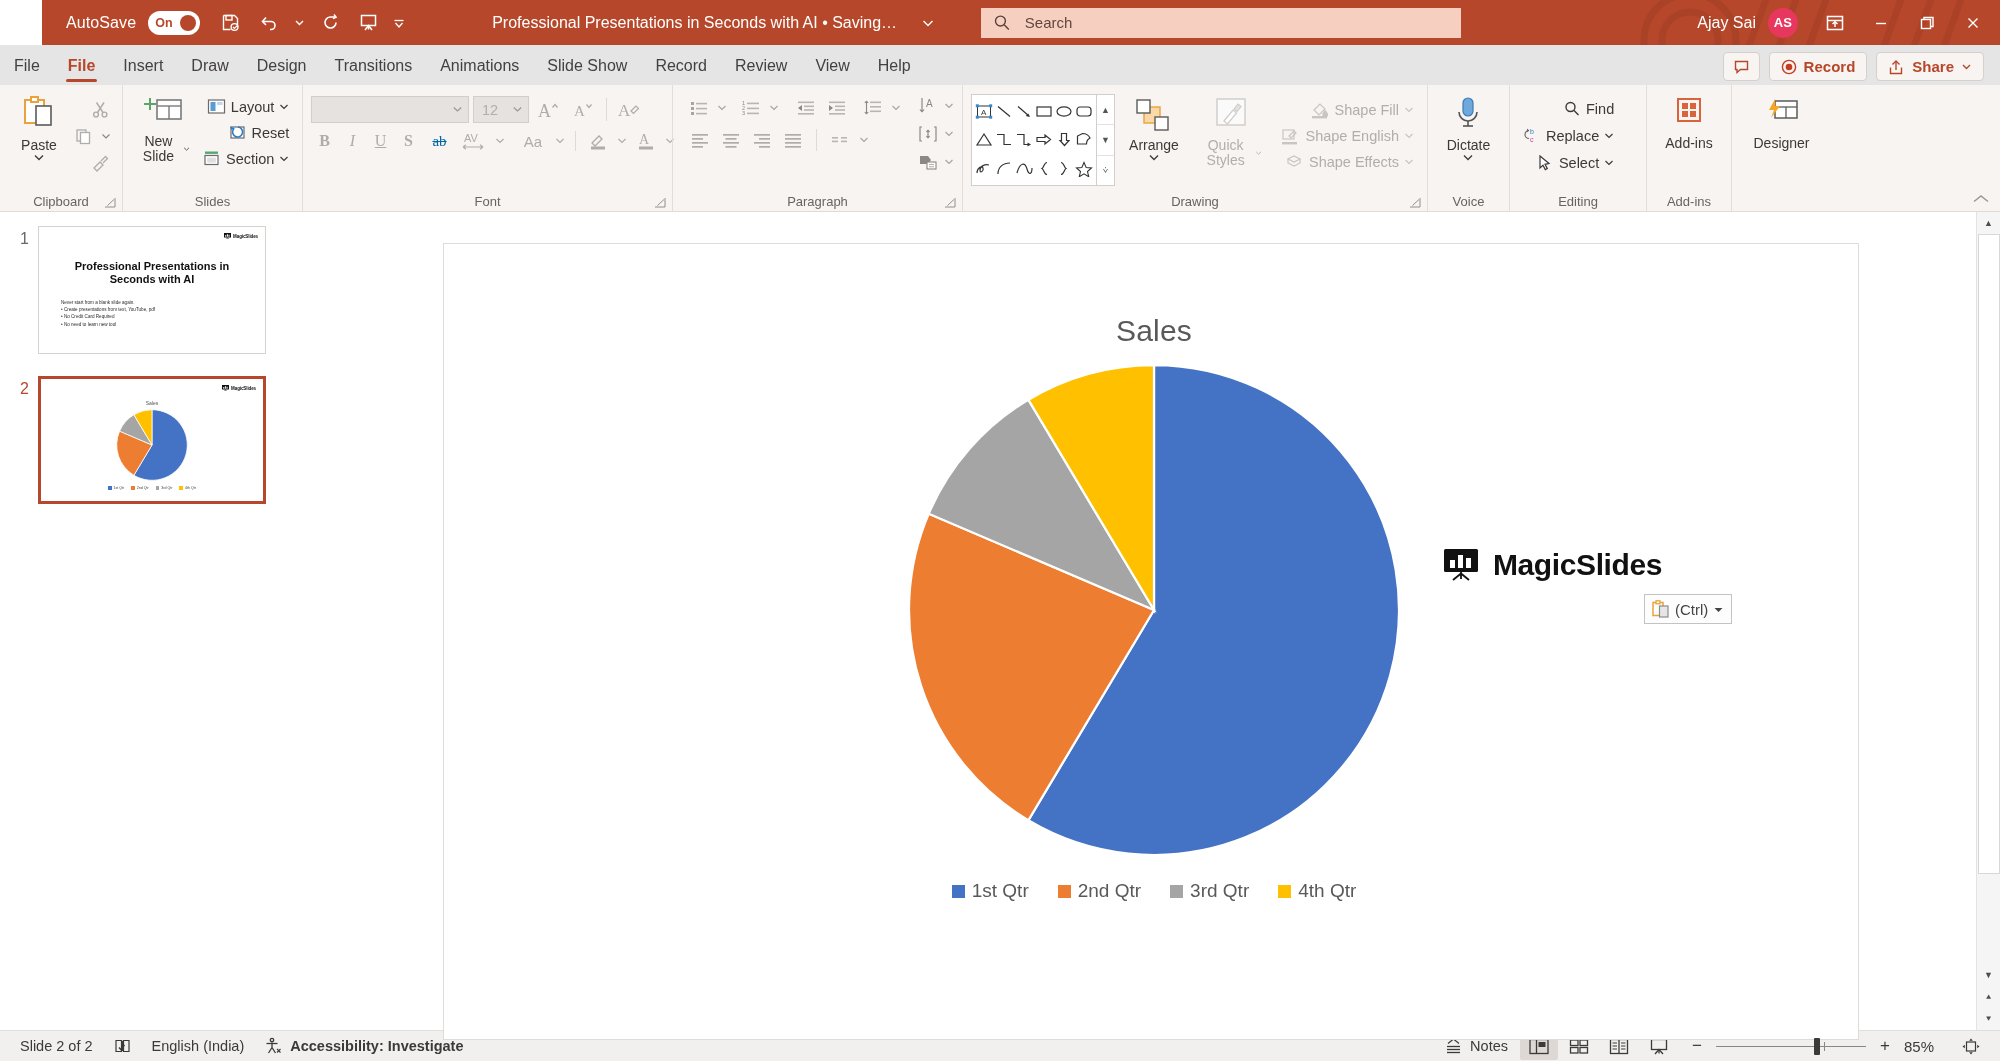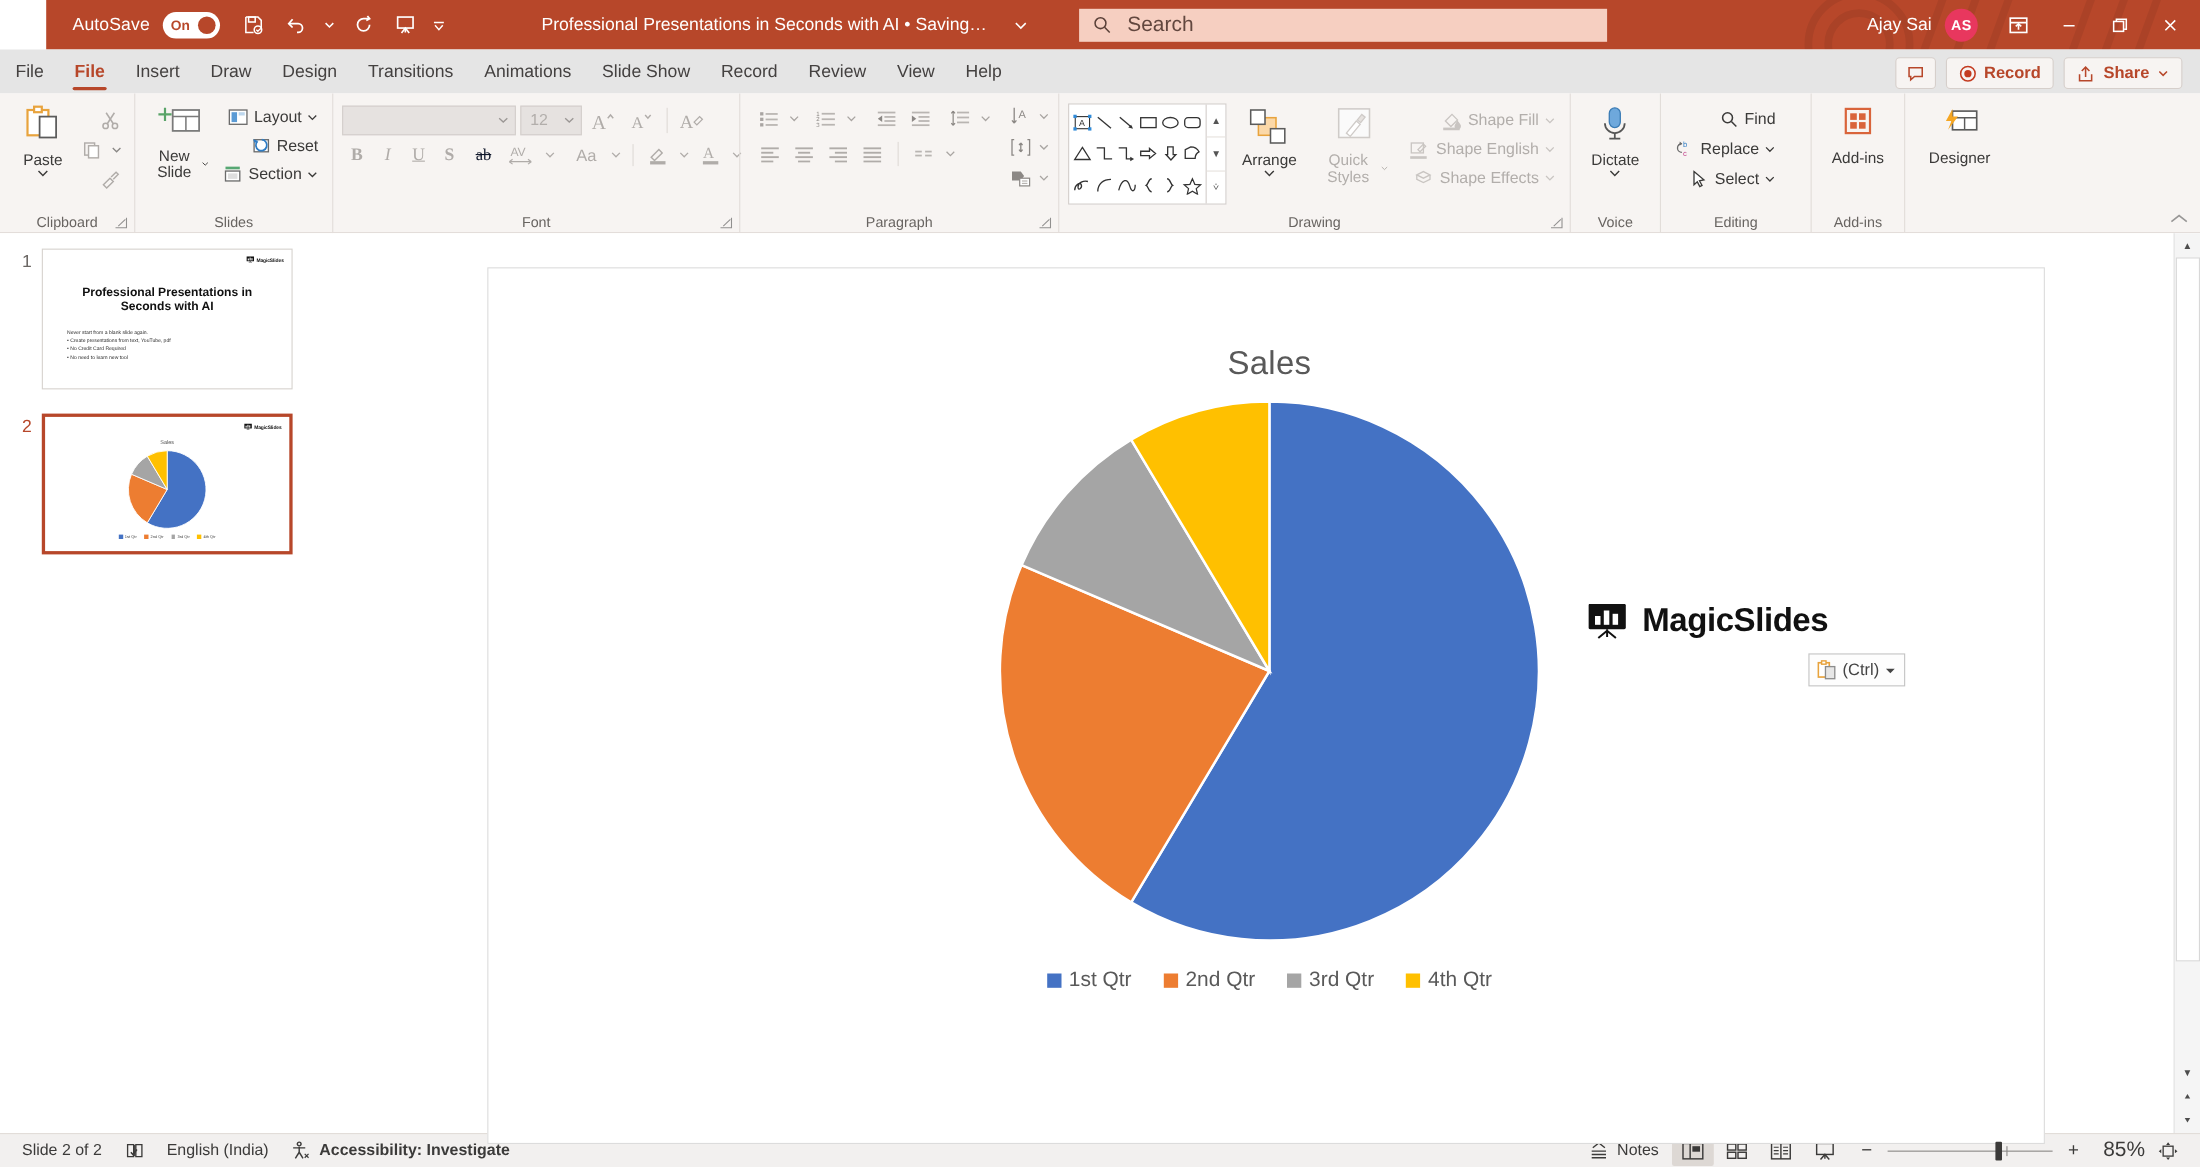--- a/index.html
+++ b/index.html
@@ -38,21 +38,21 @@
   .title-text {
     flex: 0 0 auto; font-size: 16px; color: #fff; white-space: nowrap;
     margin-left: 82px; display: flex; align-items: center; gap: 24px; z-index: 2;
   }
   .search-wrap {
     margin-left: 46px; width: 480px; height: 30px; background: #f6cfc1;
     display: flex; align-items: center; padding: 0 12px; gap: 14px; z-index: 2;
     cursor: text;
   }
   .search-wrap input {
-    border: none; outline: none; background: transparent; font-size: 19px;
+    border: none; outline: none; background: transparent; font-size: 15px;
     color: #3b3b3b; font-family: "Liberation Sans", sans-serif; width: 100%;
   }
   .search-wrap input::placeholder { color: #5a4038; opacity: .95; }
   .tb-right { margin-left: auto; display: flex; align-items: center; z-index: 2; padding-right: 4px; }
   .user-name { font-size: 16px; margin-right: 12px; white-space: nowrap; }
   .avatar {
     width: 30px; height: 30px; border-radius: 50%; background: #e8375e;
     color: #fff; font-size: 13px; font-weight: 600;
     display: flex; align-items: center; justify-content: center; letter-spacing: .3px;
     margin-right: 14px; cursor: pointer;
@@ -210,21 +210,21 @@
   .view-btn {
     width: 38px; height: 27px; display: flex; align-items: center; justify-content: center;
     cursor: pointer; border-radius: 2px;
   }
   .view-btn.active { background: #ddd8d4; }
   .zoom-slider { display: flex; align-items: center; gap: 10px; margin: 0 8px; }
   .zs-line { width: 150px; height: 1px; background: #8a8886; position: relative; }
   .zs-mid { position: absolute; left: 72%; top: -4px; width: 1px; height: 9px; background: #8a8886; }
   .zs-knob { position: absolute; left: 65%; top: -8px; width: 6px; height: 17px; background: #3b3a39; border-radius: 1px; cursor: pointer; }
   .zs-btn { font-size: 17px; color: #3b3a39; cursor: pointer; width: 18px; text-align: center; user-select: none; }
-  .zoom-pct { font-size: 19px; color: #3b3a39; width: 46px; text-align: right; cursor: pointer; }
+  .zoom-pct { font-size: 15px; color: #3b3a39; width: 46px; cursor: pointer; }
 </style>
 </head>
 <body>
 
 <div class="app">
 
   <div class="titlebar">
     <svg class="deco" viewBox="0 0 430 45">
       <g stroke="#000" stroke-opacity=".5" fill="none" stroke-width="7">
         <circle cx="120" cy="40" r="28"></circle>
@@ -523,21 +523,21 @@
           <div class="icon-btn">
               <span style="font-size:16px;font-style:italic;color:#b0aca9;font-family:'Liberation Serif',serif">I</span>
             </div>
           <div class="icon-btn">
               <span style="font-size:16px;text-decoration:underline;color:#b0aca9;font-family:'Liberation Serif',serif">U</span>
             </div>
           <div class="icon-btn">
               <span style="font-size:16px;color:#b0aca9;font-family:'Liberation Serif',serif;font-weight:600">S</span>
             </div>
           <div class="icon-btn" style="width:33px">
-              <span style="font-size:15px;text-decoration:line-through;color:#0f172a;font-family:'Liberation Serif',serif">ab</span>
+              <span style="font-size:15px;text-decoration:line-through;color:#0369a1;font-family:'Liberation Serif',serif">ab</span>
             </div>
           <div class="icon-btn" style="width:34px">
             <svg width="26" height="22" viewBox="0 0 26 22">
               <text x="3" y="12" font-size="11" fill="#b0aca9" font-family="Liberation Sans, sans-serif">AV</text>
               <path d="M2 17h20M2 17l3-2.2M2 17l3 2.2M22 17l-3-2.2M22 17l-3 2.2" stroke="#b0aca9" stroke-width="1.1" fill="none"></path>
             </svg>
           </div>
           <div class="icon-btn" style="width:16px">
             <svg width="10" height="8" viewBox="0 0 10 8" fill="none" stroke="#b0aca9" stroke-width="1.2">
                 <path d="M1.5 2l3.5 3.5L8.5 2"></path>

